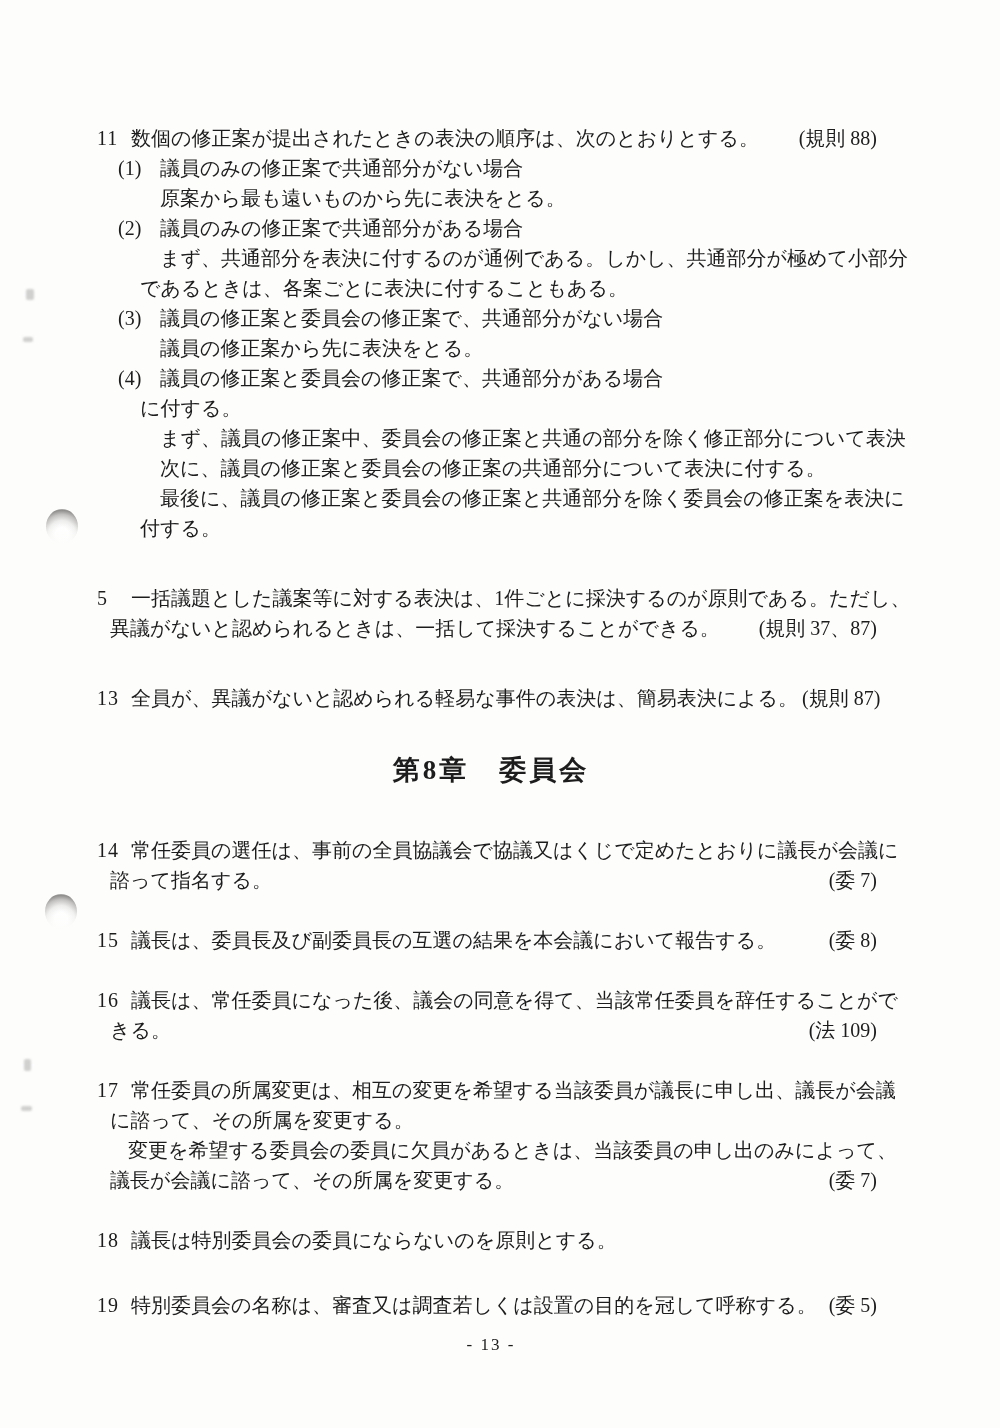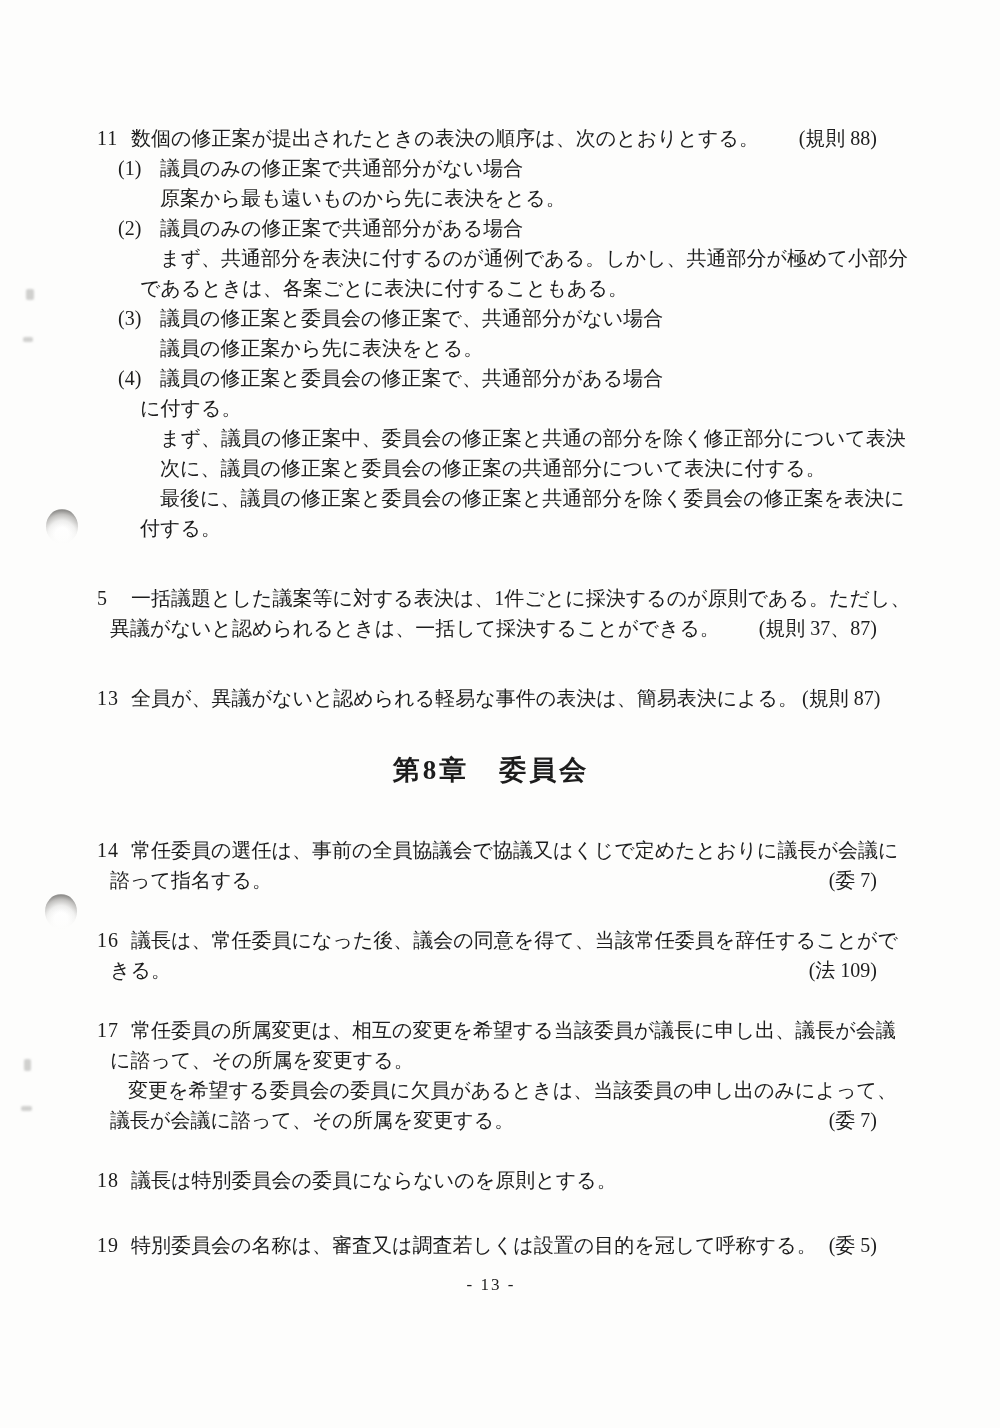--- a/index.html
+++ b/index.html
@@ -158,20 +158,25 @@
 
     <section class="mt44">
       <div class="line">
         <span class="no">14</span><span>常任委員の選任は、事前の全員協議会で協議又はくじで定めたとおりに議長が会議に</span>
       </div>
       <div class="line l-cont">
         <span>諮って指名する。</span><span class="ref">(委 7)</span>
       </div>
     </section>
 
+    <section class="mt30">
+      <div class="line">
+        <span class="no">15</span><span>議長は、委員長及び副委員長の互選の結果を本会議において報告する。</span><span class="ref">(委 8)</span>
+      </div>
+    </section>
 
     <section class="mt30">
       <div class="line">
         <span class="no">16</span><span>議長は、常任委員になった後、議会の同意を得て、当該常任委員を辞任することがで</span>
       </div>
       <div class="line l-cont">
         <span>きる。</span><span class="ref">(法 109)</span>
       </div>
     </section>
 

